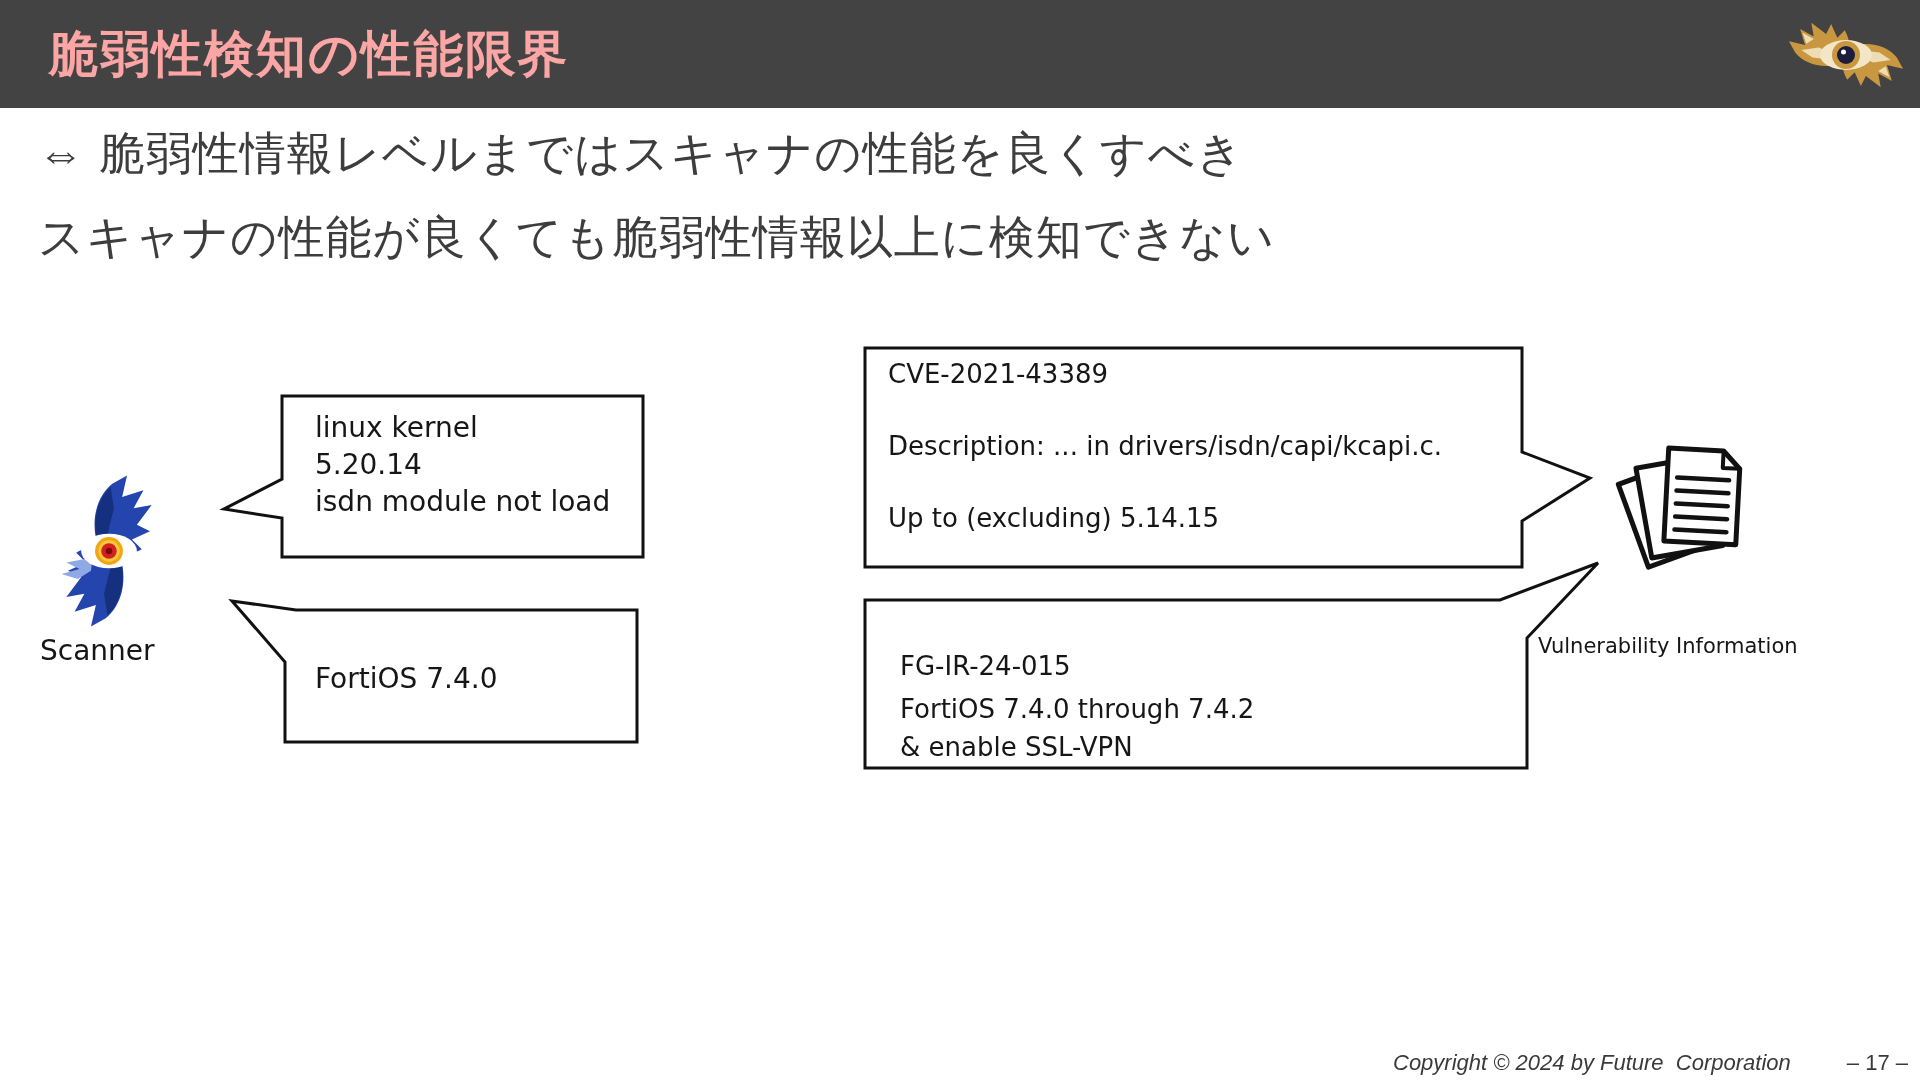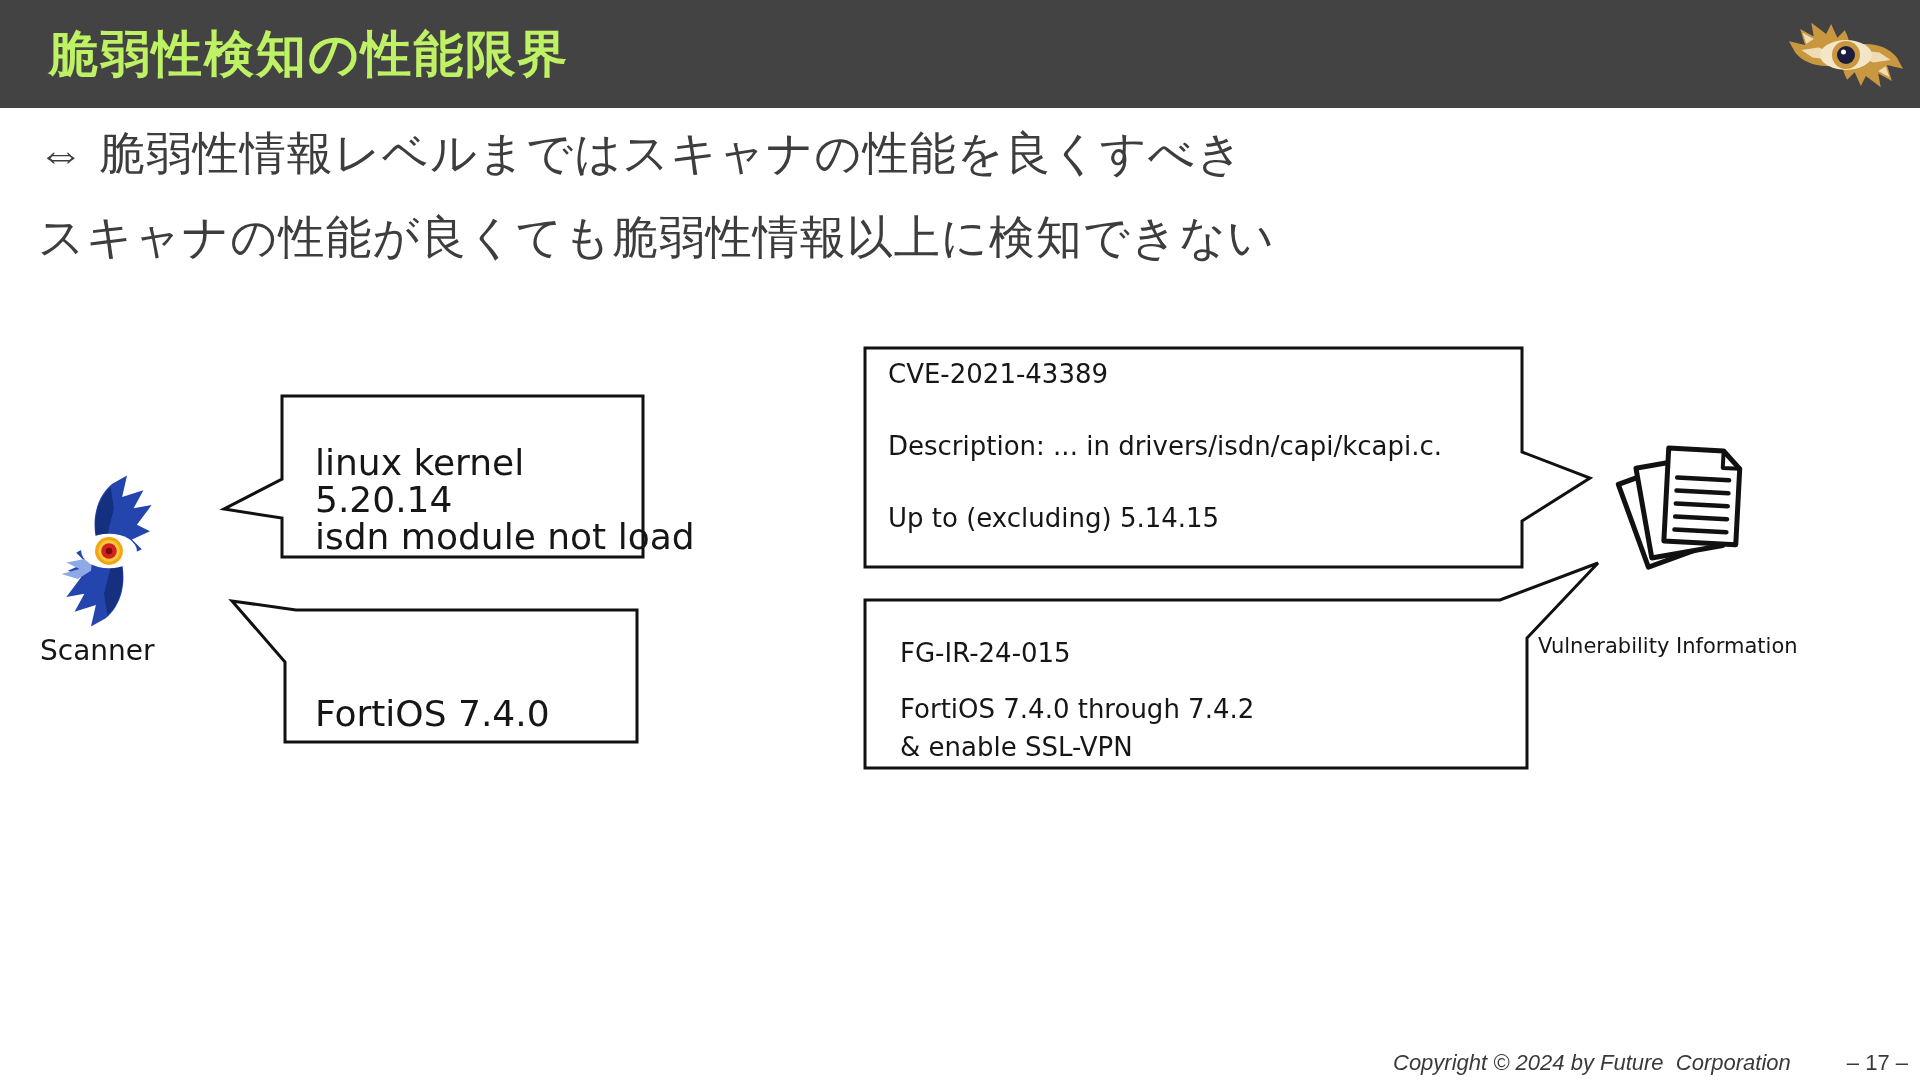--- a/index.html
+++ b/index.html
@@ -24,21 +24,21 @@
     background: #434343;
   }
   .header-title {
     position: absolute;
     left: 48px; top: 0;
     height: 108px;
     line-height: 108px;
     font-size: 50px;
     font-weight: 800;
     letter-spacing: 2px;
-    color: #bef264;
+    color: #fca5a5;
     white-space: nowrap;
     text-align: right;
   }
   .logo-svg { position: absolute; top: 0; right: 12px; }
 
   
   .subtitle {
     position: absolute;
     left: 38px; top: 111px;
     font-size: 46px;
@@ -50,21 +50,21 @@
 
   
   .diagram-svg { position: absolute; left: 0; top: 0; }
 
   
   .hand {
     color: #161616;
     font-family: "DejaVu Sans", sans-serif;
     white-space: nowrap;
   }
-  .bubble-text-left   { font-size: 36px; line-height: 37px; margin-top: 35px; }
+  .bubble-text-left   { font-size: 28px; line-height: 37px; }
   .bubble-text-right  { font-size: 26px; }
   .lh72 { line-height: 72px; }
   .lh44 { line-height: 44px; }
   .lh38 { line-height: 38px; }
 
   .icon-label { font-size: 27px; color: #161616; white-space: nowrap; }
 
   
   .copyright {
     position: absolute;
@@ -174,21 +174,21 @@
   <div class="abs hand bubble-text-left" style="left:315px; top:660px;">
     <div>FortiOS 7.4.0</div>
   </div>
 
   <div class="abs hand bubble-text-right lh72" style="left:888px; top:338px;">
     <div>CVE-2021-43389</div>
     <div>Description: ... in drivers/isdn/capi/kcapi.c.</div>
     <div>Up to (excluding) 5.14.15</div>
   </div>
 
-  <div class="abs hand bubble-text-right lh44" style="left:900px; top:631px;text-align:right;">
+  <div class="abs hand bubble-text-right lh44" style="left:900px; top:644px;text-align:right;">
     <div>FG-IR-24-015</div>
   </div>
   <div class="abs hand bubble-text-right lh38" style="left:900px; top:690px;">
     <div>FortiOS 7.4.0 through 7.4.2</div>
     <div>&amp; enable SSL-VPN</div>
   </div>
 
   <div class="abs hand icon-label" style="left:40px; top:634px; font-size:28px;text-align:center;">Scanner</div>
   <div class="abs hand icon-label" style="left:1538px; top:634px; font-size:21px;">Vulnerability Information</div>
 

